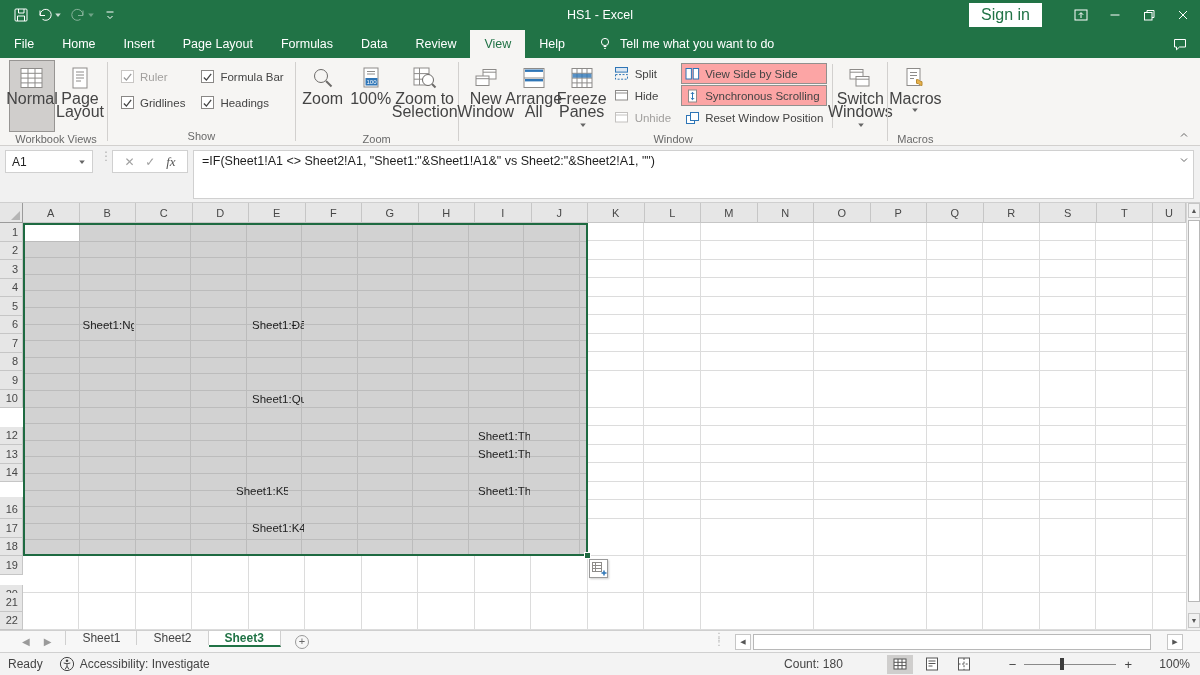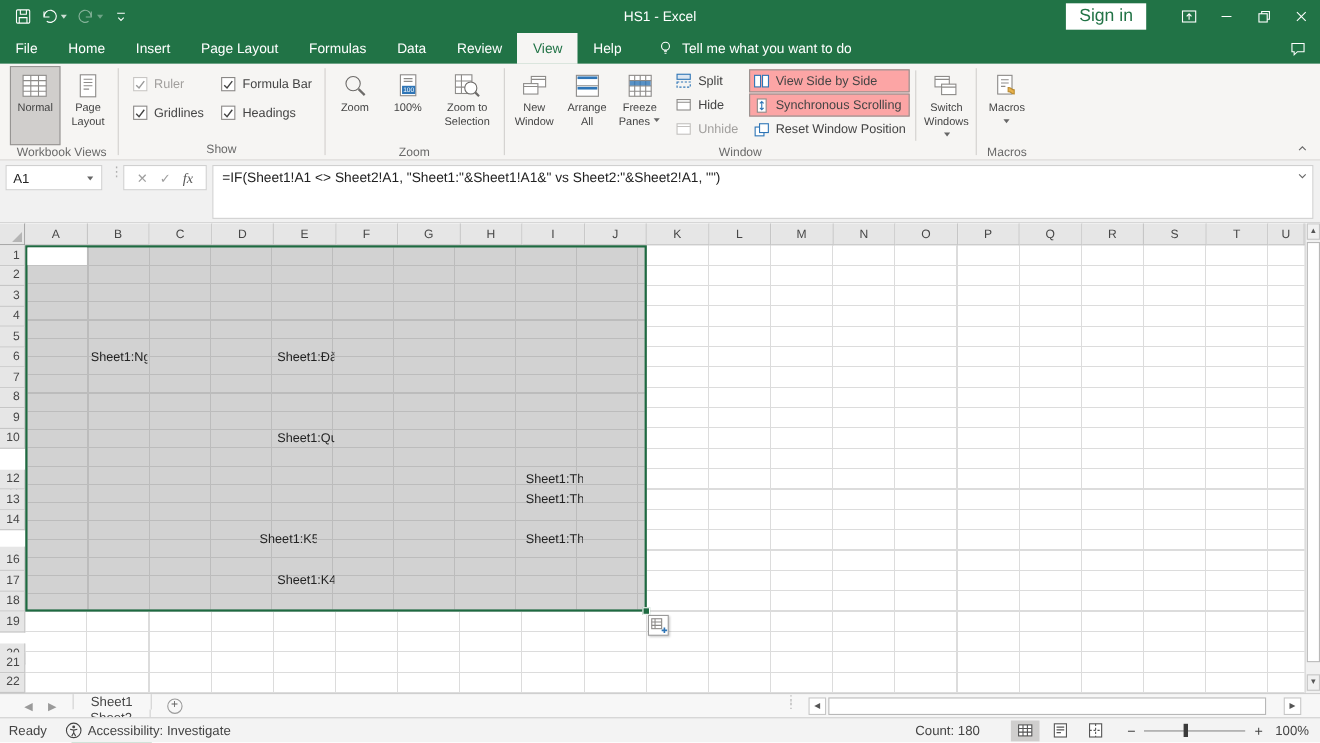--- a/index.html
+++ b/index.html
@@ -27,21 +27,21 @@
   .feedback { position:absolute; right:12px; top:0; height:28px; display:flex; align-items:center; }
 
   
   .ribbon { position:absolute; left:0; top:58px; width:1200px; height:88px; background:#f6f5f3; border-bottom:1px solid #d2d0ce; display:flex; align-items:stretch; padding-left:6px; }
   .rgroup { display:flex; flex-direction:column; padding:2px 2px 0 2px; }
   .gcontent { flex:1; display:flex; align-items:flex-start; }
   .glabel { height:16px; text-align:center; font-size:11px; color:#696969; padding-top:1px; }
   .gsep { width:1px; background:#d2d0ce; margin:4px 1px; }
   .bigbtn { width:46px; min-height:72px; display:flex; flex-direction:column; align-items:center; padding:3px 1px 0 1px; margin:0 1px; border:1px solid transparent; cursor:default; }
   .bigbtn .bicon { height:28px; display:flex; align-items:center; justify-content:center; }
-  .bigbtn .blbl { font-size:10px; line-height:13px; text-align:center; color:#444; }
+  .bigbtn .blbl { font-size:16px; line-height:13px; text-align:center; color:#444; }
   .bigbtn.selected { background:#d0cecc; border-color:#979593; }
   .caret-inline { display:inline-block; vertical-align:1px; margin-left:2px; }
   .caret-below { margin-top:1px; }
   .chk-grid { display:grid; grid-template-columns:auto auto; grid-auto-flow:column; grid-template-rows:repeat(2,auto); gap:13px 16px; padding:10px 8px 0 10px; }
   .chk { display:flex; align-items:center; gap:6px; font-size:11.5px; color:#444; cursor:default; white-space:nowrap; }
   .chk .box { width:13px; height:13px; background:#fff; border:1px solid #8a8886; display:flex; align-items:center; justify-content:center; }
   .chk.disabled { color:#a19f9d; }
   .chk.disabled .box { border-color:#c8c6c4; }
   .smallcol { display:flex; flex-direction:column; gap:1px; padding:3px 2px 0 4px; }
   .smallbtn { display:flex; align-items:center; gap:5px; height:21px; padding:0 3px; font-size:11.5px; color:#444; cursor:default; border:1px solid transparent; white-space:nowrap; }
@@ -93,21 +93,21 @@
   .addsheet { display:flex; align-items:center; margin-left:14px; color:#666; }
   .addsheet .circ { width:14px; height:14px; border:1px solid #9a9a9a; border-radius:50%; display:flex; align-items:center; justify-content:center; font-size:11px; color:#666; line-height:1; }
   .sb-dots { position:absolute; left:714px; top:3px; color:#b0b0b0; font-size:10px; line-height:5px; text-align:center; width:8px; }
   .hs-btn { position:absolute; top:3px; width:16px; height:16px; background:#fff; border:1px solid #c6c6c6; color:#555; font-size:7px; display:flex; align-items:center; justify-content:center; }
   .hs-thumb { position:absolute; left:753px; top:3px; width:398px; height:16px; background:#fff; border:1px solid #b8b8b8; }
 
   
   .statusbar { position:absolute; left:0; top:652px; width:1200px; height:23px; background:#f3f3f3; border-top:1px solid #d0d0d0; display:flex; align-items:center; font-size:12px; color:#444; }
   .sb-left { display:flex; align-items:center; gap:16px; padding-left:8px; }
   .sb-acc { display:flex; align-items:center; gap:5px; }
-  .sb-right { position:absolute; right:10px; display:flex; align-items:center; gap:8px; }
+  .sb-right { position:absolute; right:10px; display:flex; align-items:center; gap:24px; }
   .sb-count { margin-right:20px; }
   .sb-views { display:flex; align-items:center; gap:6px; }
   .sb-viewbtn { width:26px; height:19px; display:flex; align-items:center; justify-content:center; cursor:default; }
   .sb-viewbtn.active { background:#cfcecd; }
   .zoomctl { display:flex; align-items:center; gap:8px; margin-left:8px; }
   .zoomctl .minus,.zoomctl .plus { font-size:13px; color:#444; }
   .zoom-track { position:relative; width:92px; height:12px; }
   .zoom-track:before { content:""; position:absolute; left:0; right:0; top:5.5px; height:1px; background:#8a8a8a; }
   .zoom-thumb { position:absolute; top:0; width:4px; height:12px; background:#3b3b3b; }
   .zoom-pct { width:34px; text-align:right; }
@@ -561,21 +561,21 @@
           <path d="M10.5 12h5M13 9.5v5" stroke="#2e75b6" stroke-width="1.5"></path>
         </svg>
       </div>
     </div>
 
   <div class="sheetbar">
     <div class="nav-arrows">
       <span>◀</span>
       <span>▶</span>
     </div>
-    <div id="sheettabs" style="display:flex;align-items:center;flex-direction:column;">
+    <div id="sheettabs" style="display:flex;align-items:flex-start;">
         <div class="stab">Sheet1</div>
         <div class="stab">Sheet2</div>
         <div class="stab active">Sheet3</div>
       </div>
     <div class="addsheet">
         <span class="circ">+</span>
       </div>
     <div class="sb-dots">⋮<br>⋮</div>
     <div class="hs-btn" style="left:735px;">◀</div>
     <div class="hs-thumb"></div>

